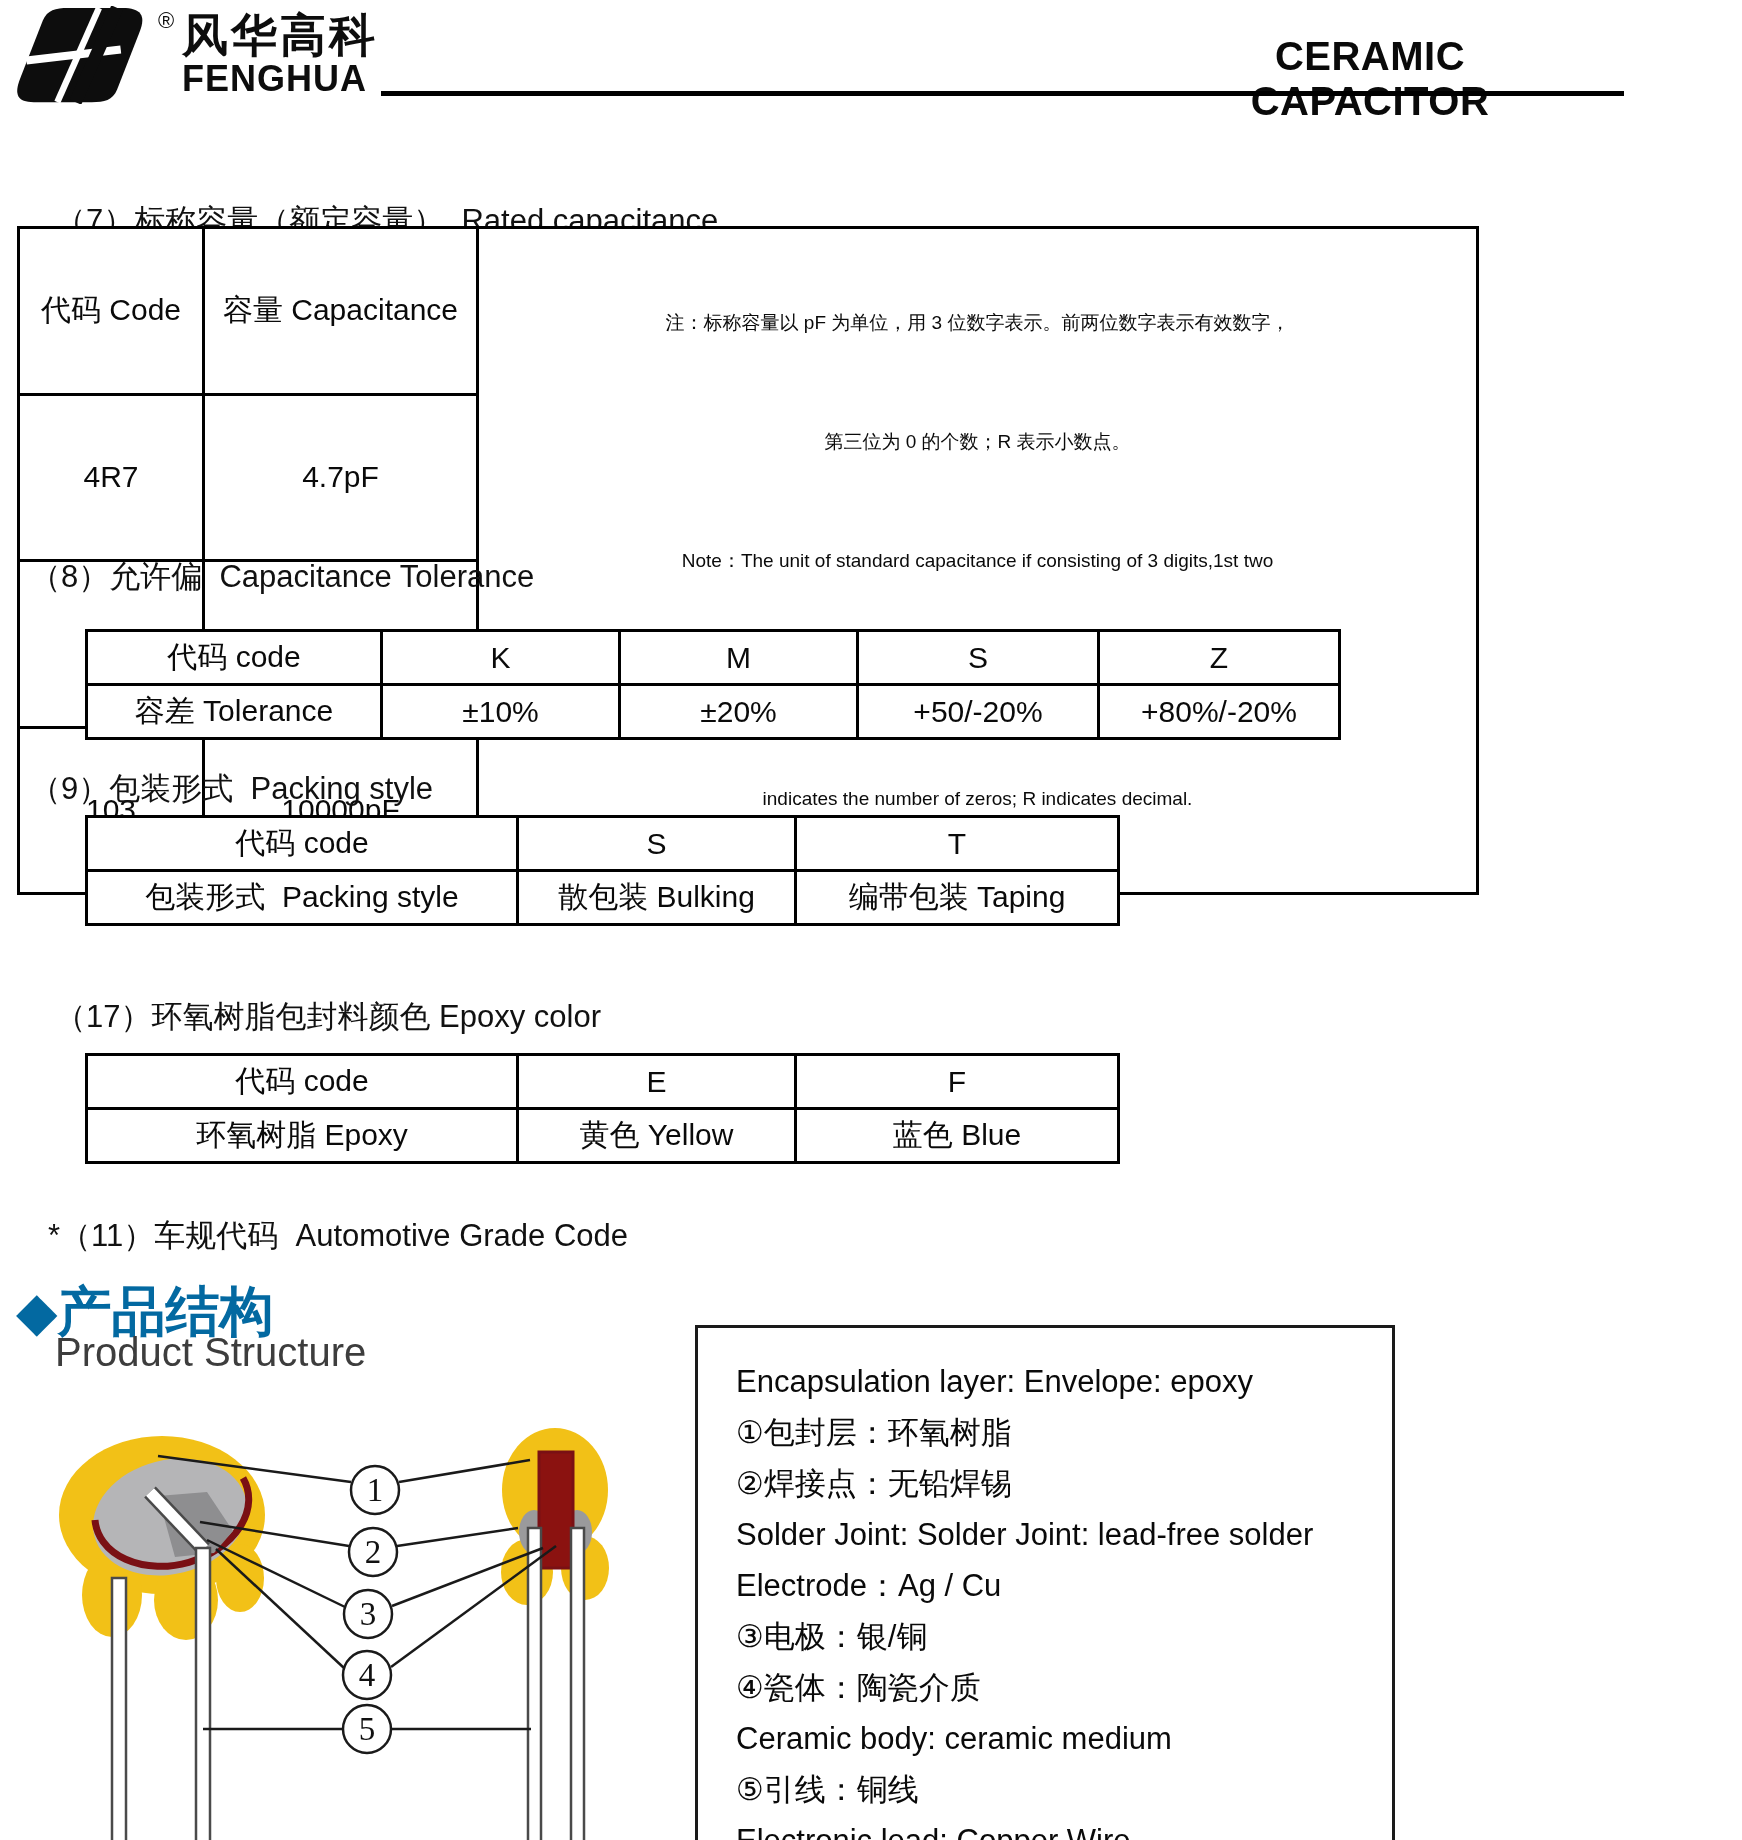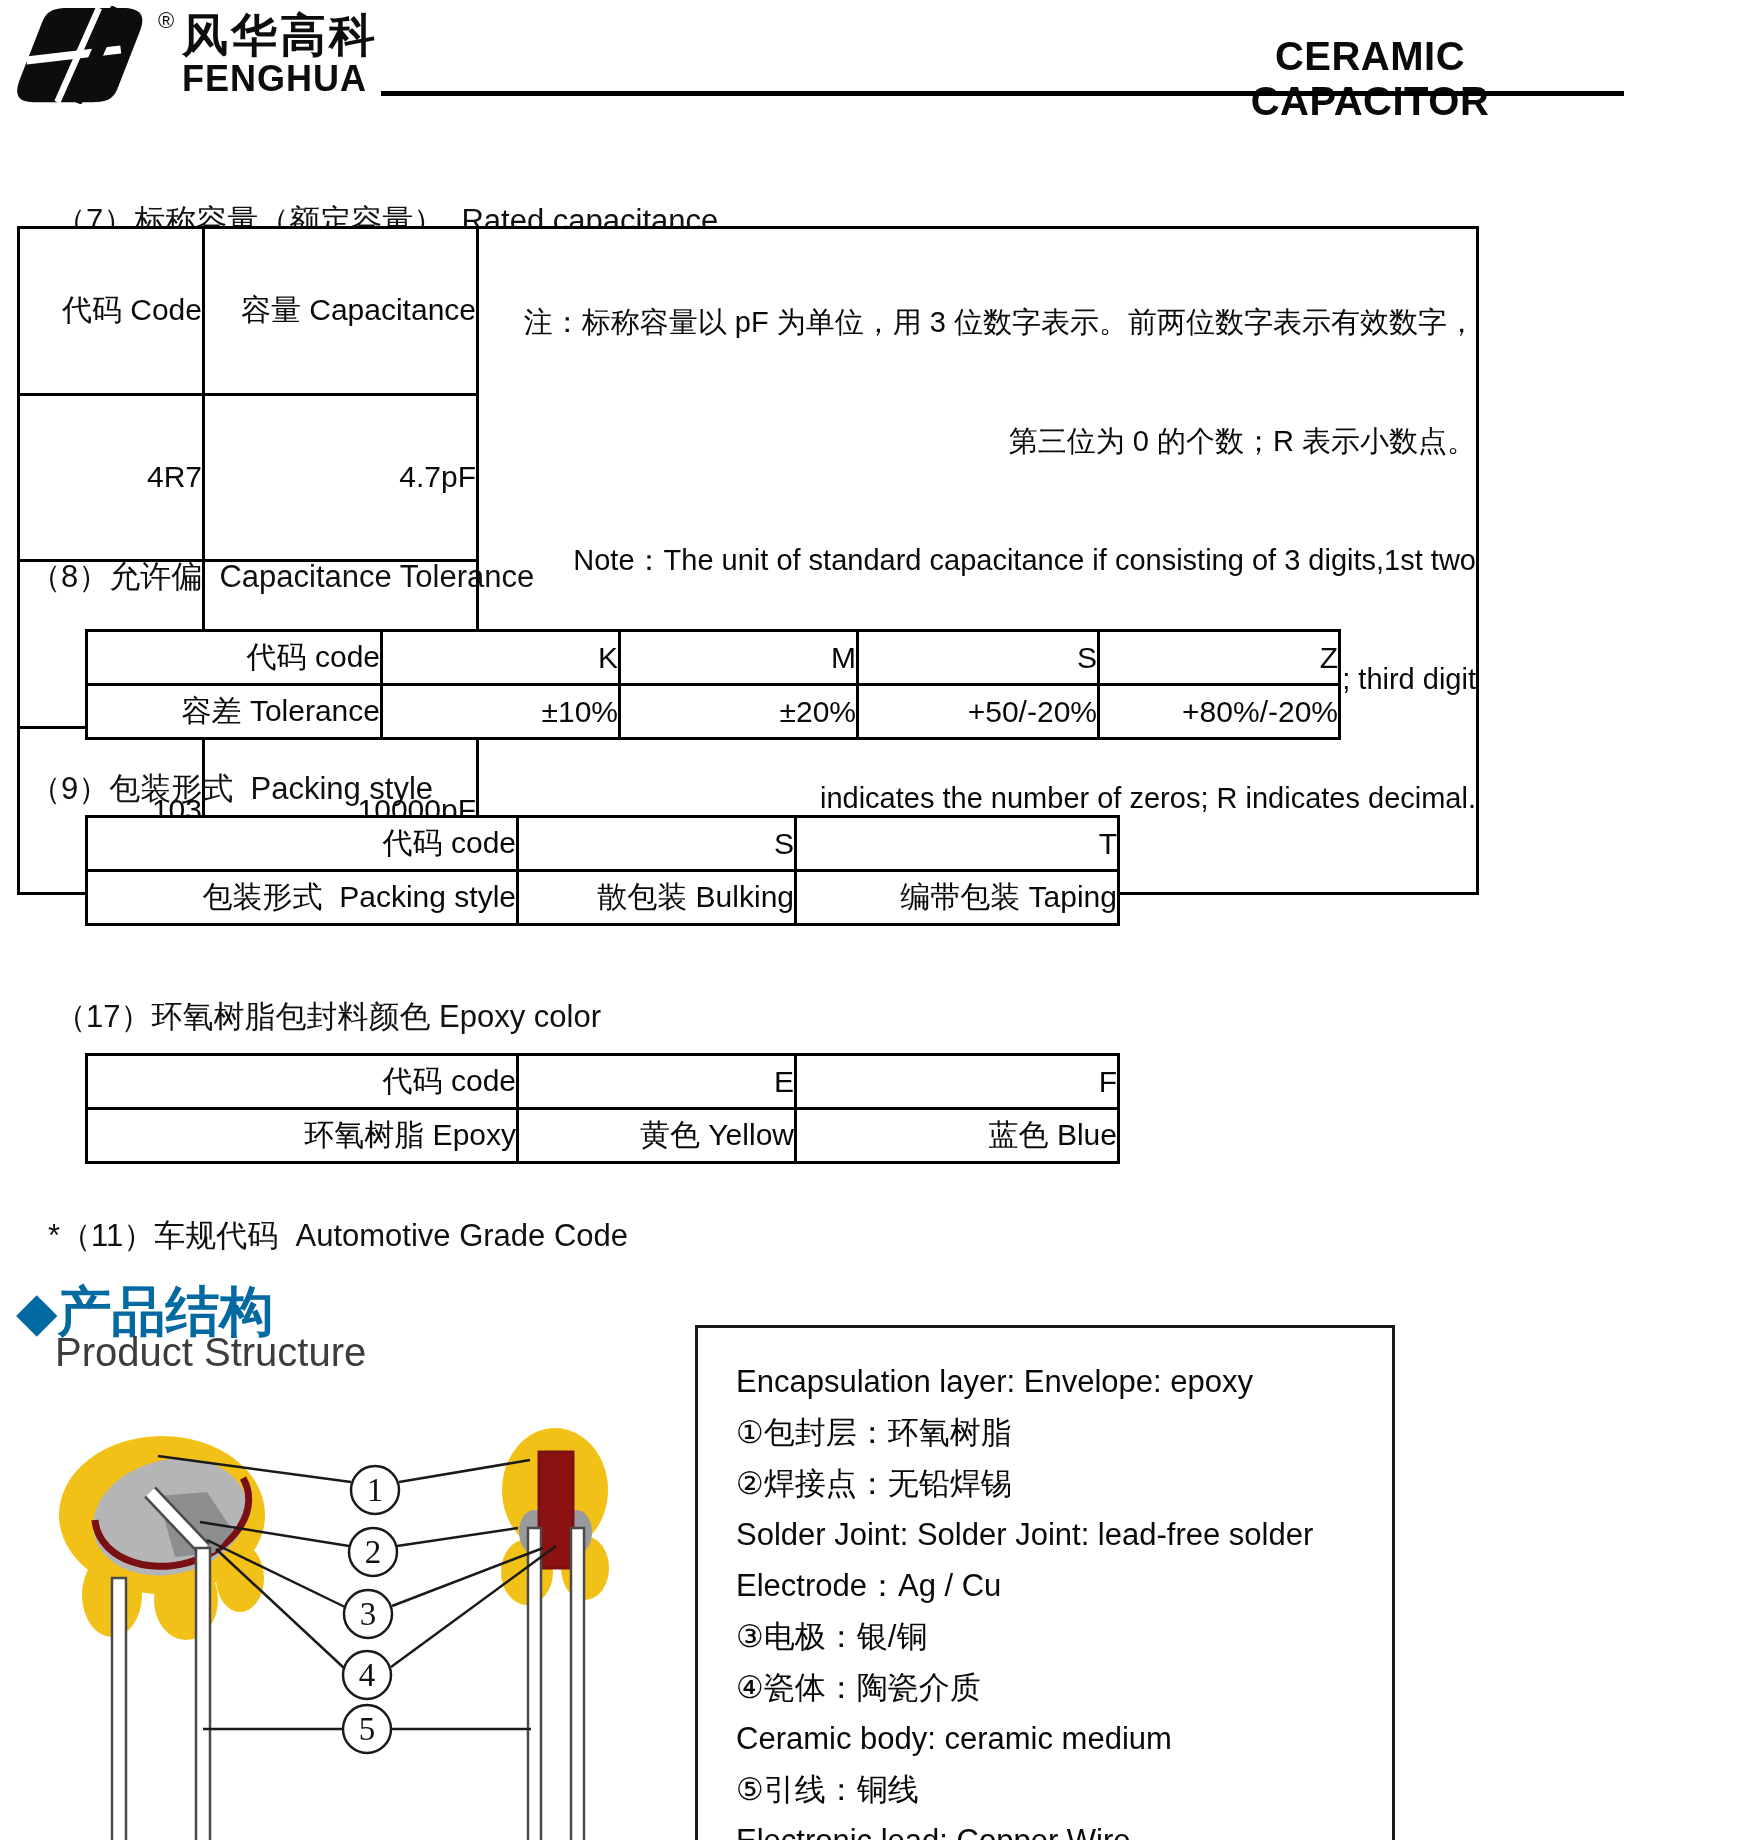--- a/index.html
+++ b/index.html
@@ -4,23 +4,23 @@
 <style>
   html,body{margin:0;padding:0;background:#ffffff;}
   .page{
     position:relative;width:1742px;height:1840px;background:#fff;overflow:hidden;
     font-family:"Liberation Sans","DejaVu Sans",sans-serif;color:#000;
   }
   .abs{position:absolute;}
   .heading{font-size:31px;white-space:pre;color:#111;}
   table.dt{border-collapse:collapse;table-layout:fixed;position:absolute;background:#fff;}
   table.dt{border:2px solid #000;}
-  table.dt td{border:3px solid #000;text-align:right;vertical-align:middle;font-size:30px;padding:0;white-space:pre;color:#0a0a0a;}
+  table.dt td{border:3px solid #000;text-align:center;vertical-align:middle;font-size:30px;padding:0;white-space:pre;color:#0a0a0a;}
   td.note{ text-align:left;vertical-align:top;padding:8px 14px 0 16px;}
-  .note-line{font-size:29px;line-height:51px;white-space:pre;}
+  .note-line{font-size:19px;line-height:51px;white-space:pre;}
   .brand-cn{font-size:46px;font-weight:bold;letter-spacing:3px;line-height:1.1;color:#0d0d0d;}
   .brand-en{font-size:36px;font-weight:bold;letter-spacing:1px;line-height:1.0;color:#0d0d0d;}
   .reg{font-size:22px;color:#0d0d0d;}
   .doc-title{font-size:40px;font-weight:bold;text-align:center;color:#0a0a0a;letter-spacing:0.5px;}
   .rule{background:#000;height:5px;}
   .ps-cn{font-size:54px;font-weight:bold;color:#0369a1;}
   .ps-en{font-size:40px;color:#3d3d3d;}
   .legend-box{border:3px solid #1a1a1a;background:#fff;box-sizing:border-box;}
   .legend-line{font-size:31px;line-height:51px;white-space:pre;color:#0a0a0a;}
   svg text.co{font-family:"Liberation Serif","DejaVu Serif",serif;font-size:33px;fill:#111;}

